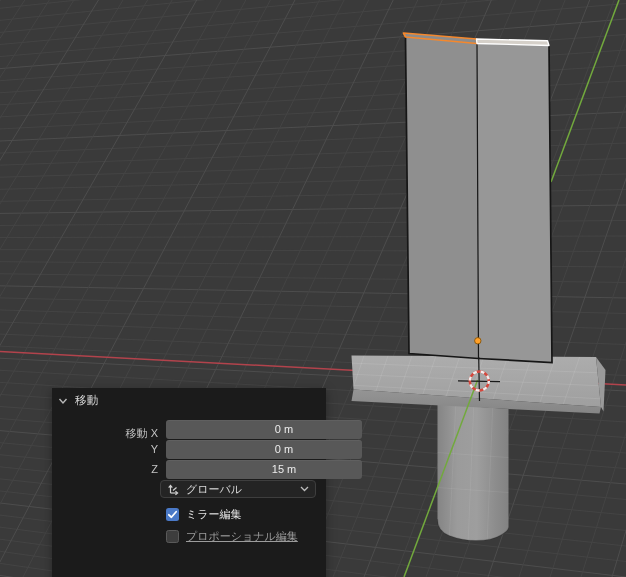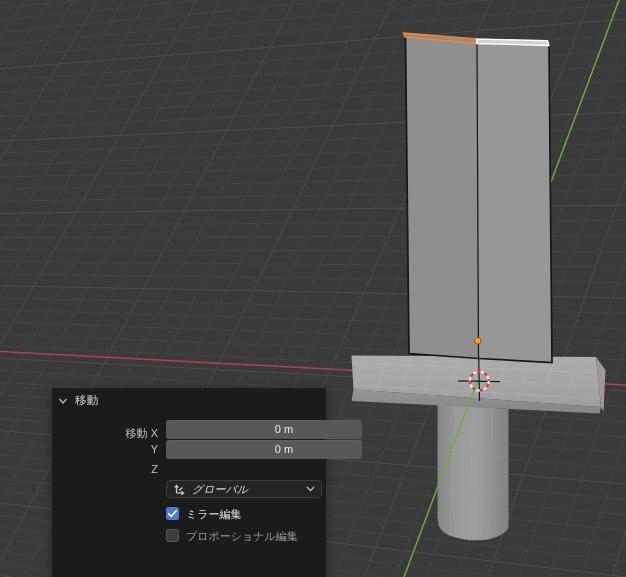--- a/index.html
+++ b/index.html
@@ -30,37 +30,37 @@
     color:#c4c4c4;line-height:19px;white-space:nowrap;
   }
   .field{
     position:absolute;left:114px;width:156px;height:19px;
     background:var(--field-bg,#585858);
     border-radius:3px;color:#ececec;text-align:center;line-height:19px;
     box-shadow:inset 0 1px 0 rgba(255,255,255,.05);
     padding-left:40px;
   }
   .dropdown{
-    position:absolute;left:114px;top:92px;width:156px;height:18px;
+    position:absolute;left:108px;top:92px;width:156px;height:18px;
     background:#242424;border:1px solid #3e3e3e;border-radius:4px;
     box-sizing:border-box;display:flex;align-items:center;gap:6px;
-    padding:0 6px;color:#dadada;font-style:italic;
+    padding:0 6px;color:#dadada;
   }
   .dropdown .dd-label{flex:1;text-align:left;}
-  .cbrow{position:absolute;left:114px;display:flex;gap:7px;height:14px;}
+  .cbrow{position:absolute;left:114px;display:flex;align-items:center;gap:7px;height:14px;}
   .checkbox{
     width:13px;height:13px;border-radius:2.5px;box-sizing:border-box;
     background:#3d3d3d;border:1px solid #5a5a5a;
     display:flex;align-items:center;justify-content:center;
   }
   .checkbox svg{display:none;}
   .checkbox.on{background:var(--checkbox-blue,#4a79c7);border:none;}
   .checkbox.on svg{display:block;}
   .cb-label-on{color:#e4e4e4;}
-  .cb-label-off{color:#9c9c9c;}
+  .cb-label-off{color:#9c9c9c;text-decoration:underline;}
 </style>
 </head>
 <body>
 
 <svg id="vp" width="626" height="577" viewBox="0 0 626 577">
   <defs>
     <linearGradient id="gGuardTop" x1="0" y1="355" x2="0" y2="410" gradientUnits="userSpaceOnUse">
       <stop offset="0" stop-color="#adadad"></stop>
         <stop offset="1" stop-color="#9e9e9e"></stop>
     </linearGradient>
@@ -287,20 +287,21 @@
     <span class="panel-title">移動</span>
   </div>
 
   <div class="labelcol" style="top:36px">移動 X</div>
   <div class="field" style="top:32px">0 m</div>
 
   <div class="labelcol" style="top:52px">Y</div>
   <div class="field" style="top:52px">0 m</div>
 
   <div class="labelcol" style="top:72px">Z</div>
+  <div class="field" style="top:72px">15 m</div>
 
   <div class="dropdown">
     <svg width="13" height="13" viewBox="0 0 13 13">
       <g stroke="#d0d0d0" stroke-width="1.2" fill="none">
         <line x1="3.5" y1="3" x2="3.5" y2="10"></line>
         <polyline points="1.7,4.6 3.5,2.5 5.3,4.6"></polyline>
         <line x1="3.5" y1="10" x2="10" y2="10"></line>
         <polyline points="8.4,8.2 10.6,10 8.4,11.8"></polyline>
         <line x1="6" y1="7.5" x2="9.5" y2="4.5"></line>
       </g>

